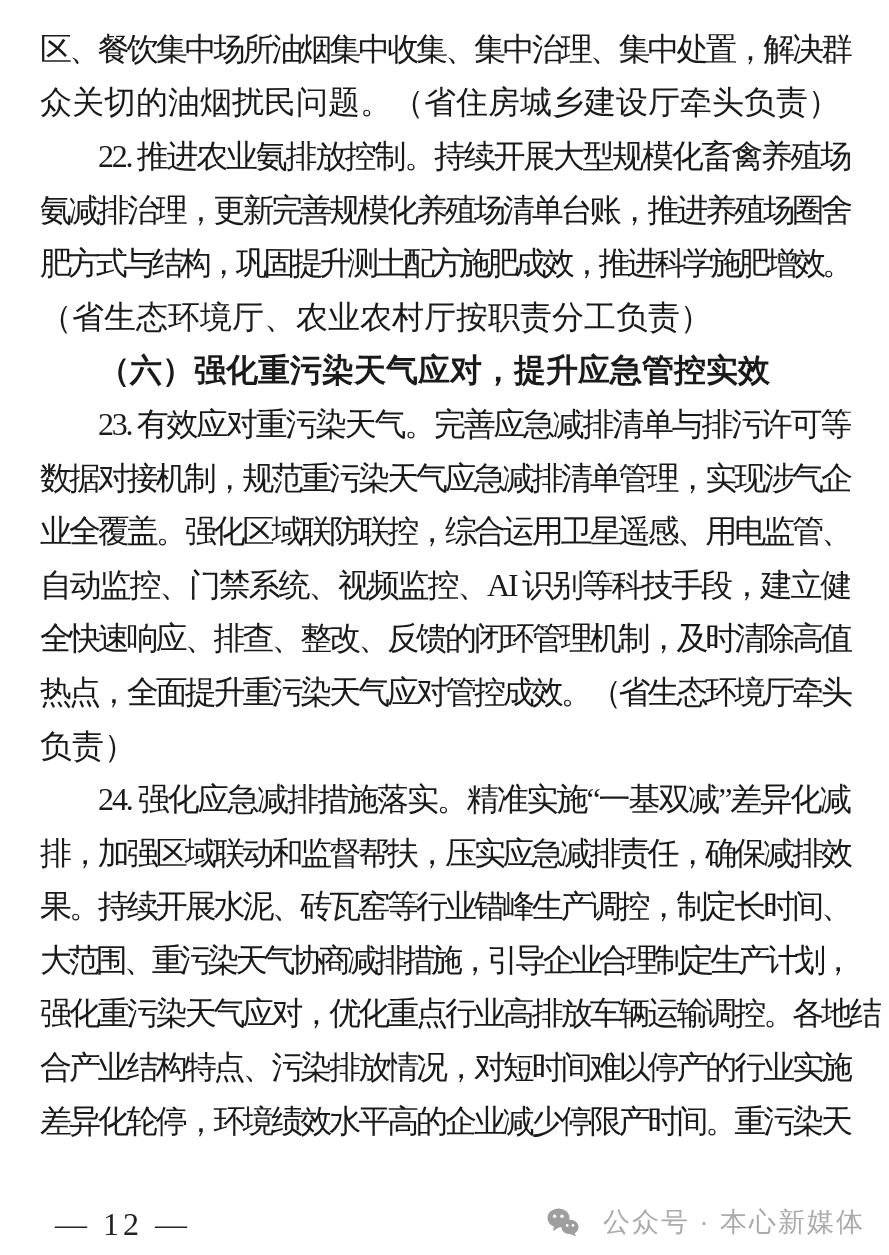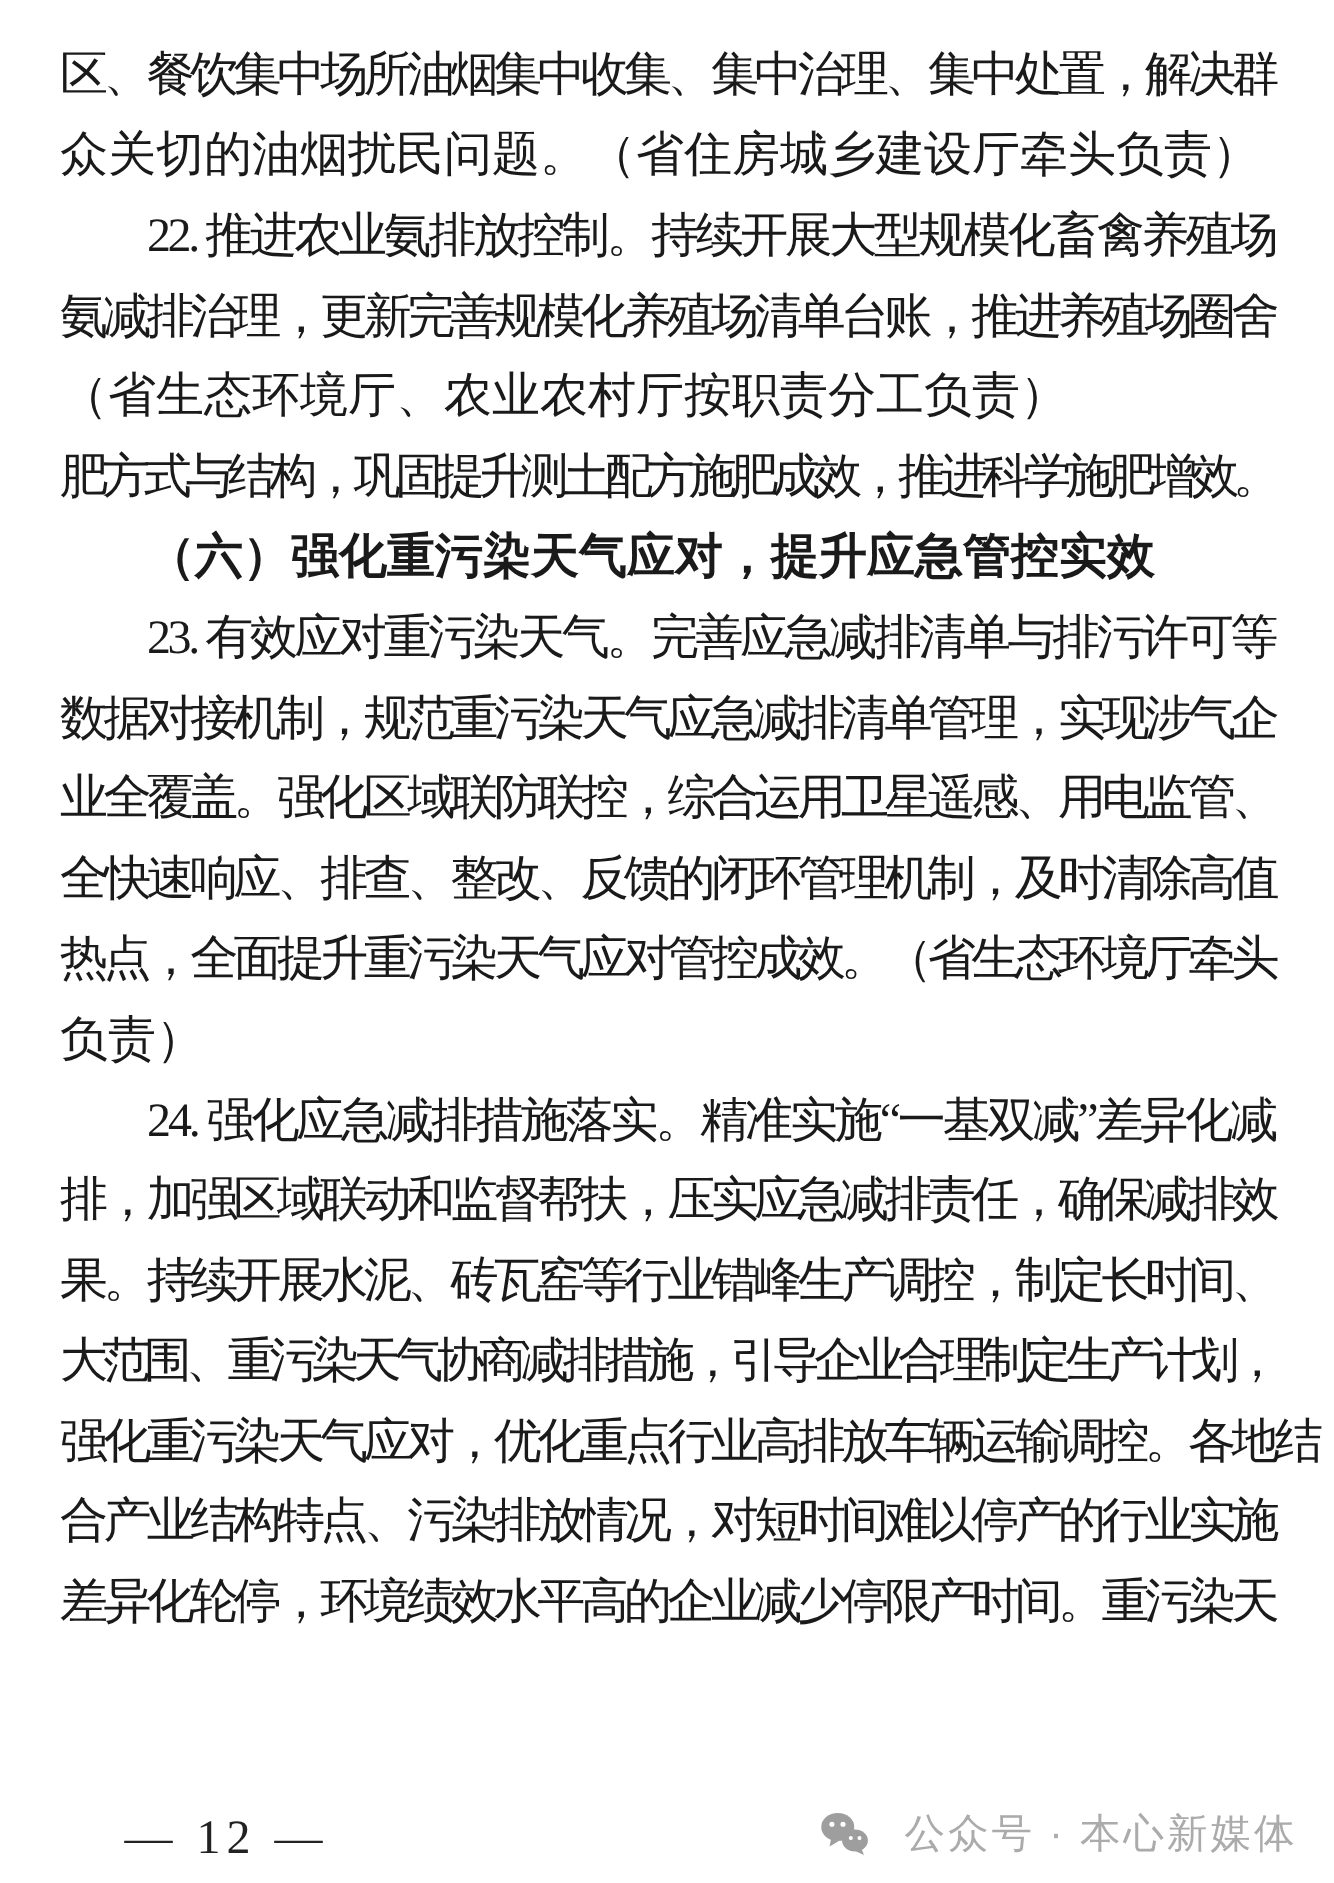--- a/index.html
+++ b/index.html
@@ -35,21 +35,20 @@
   .footer{
     position:absolute;
     left:0;right:0;top:1198px;height:46px;
   }
   .page-number{
     position:absolute;
     left:55px;top:8px;
     font-size:32px;
     letter-spacing:4px;
     color:#222;
-    margin-left:28px;
   }
   .watermark{
     position:absolute;
     right:24px;top:6px;
     display:flex;
     align-items:center;
     gap:24px;
     color:var(--icon-gray);
   }
   .watermark-text{
@@ -71,37 +70,40 @@
       </div>
     <div class="line">
         <span class="t">众关切的油烟扰民问题。（省住房城乡建设厅牵头负责）</span>
       </div>
     <div class="line indent justify">
         <span class="t" style="letter-spacing: -2.28571px;">22. 推进农业氨排放控制。持续开展大型规模化畜禽养殖场</span>
       </div>
     <div class="line justify">
         <span class="t" style="letter-spacing: -3.07143px;">氨减排治理，更新完善规模化养殖场清单台账，推进养殖场圈舍</span>
       </div>
+    <div class="line justify">
+        <span class="t" style="letter-spacing: -4.06897px;">肥方式与结构，巩固提升测土配方施肥成效，推进科学施肥增效。</span>
+      </div>
     <div class="line">
         <span class="t">（省生态环境厅、农业农村厅按职责分工负责）</span>
-      </div>
-    <div class="line justify">
-        <span class="t" style="letter-spacing: -4.06897px;">肥方式与结构，巩固提升测土配方施肥成效，推进科学施肥增效。</span>
       </div>
     <div class="line indent heading">
         <span class="t">（六）强化重污染天气应对，提升应急管控实效</span>
       </div>
     <div class="line indent justify">
         <span class="t" style="letter-spacing: -2.28571px;">23. 有效应对重污染天气。完善应急减排清单与排污许可等</span>
       </div>
     <div class="line justify">
         <span class="t" style="letter-spacing: -3.07143px;">数据对接机制，规范重污染天气应急减排清单管理，实现涉气企</span>
       </div>
     <div class="line justify">
         <span class="t" style="letter-spacing: -3.07143px;">业全覆盖。强化区域联防联控，综合运用卫星遥感、用电监管、</span>
+      </div>
+    <div class="line justify">
+        <span class="t" style="letter-spacing: -2.19881px;">自动监控、门禁系统、视频监控、AI 识别等科技手段，建立健</span>
       </div>
     <div class="line justify">
         <span class="t" style="letter-spacing: -3.07143px;">全快速响应、排查、整改、反馈的闭环管理机制，及时清除高值</span>
       </div>
     <div class="line justify">
         <span class="t" style="letter-spacing: -3.07143px;">热点，全面提升重污染天气应对管控成效。（省生态环境厅牵头</span>
       </div>
     <div class="line">
         <span class="t">负责）</span>
       </div>

